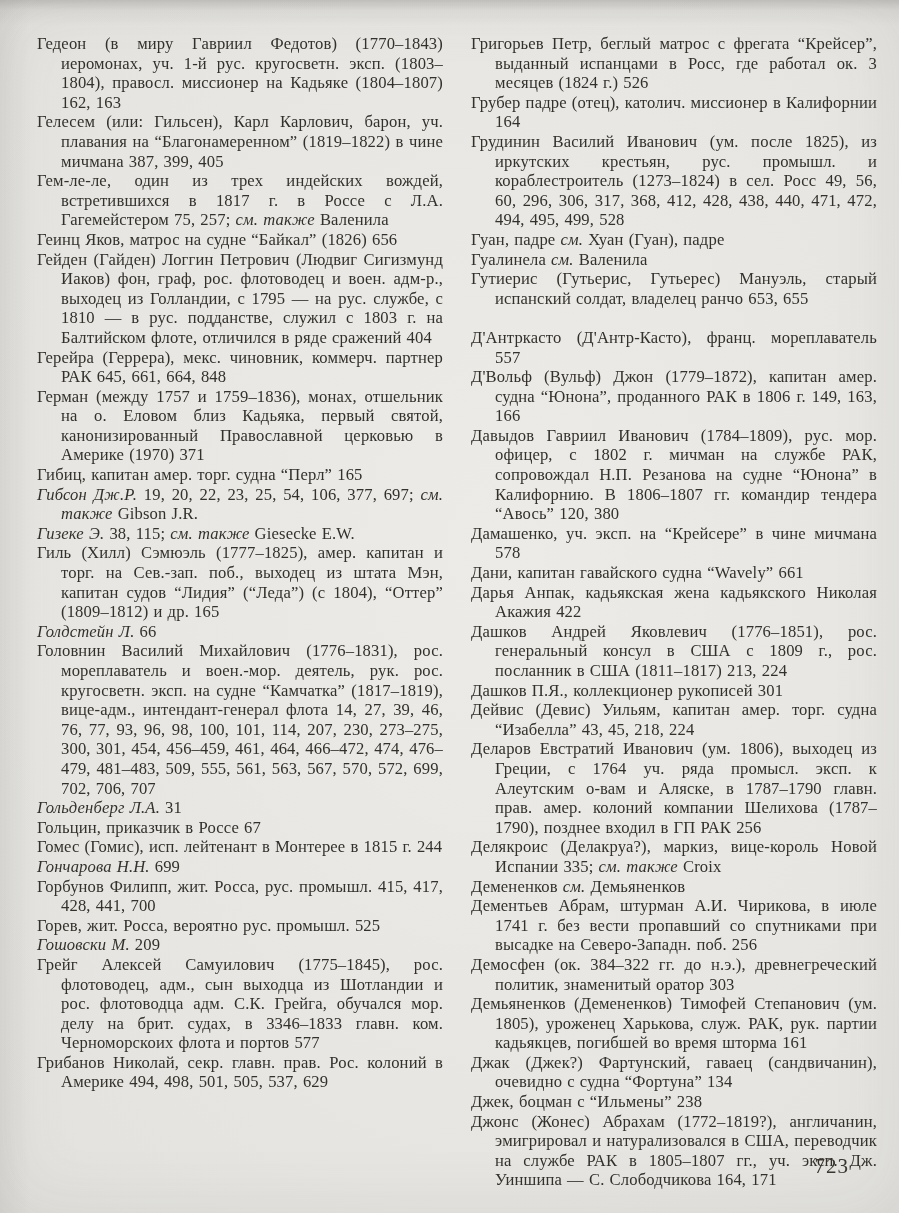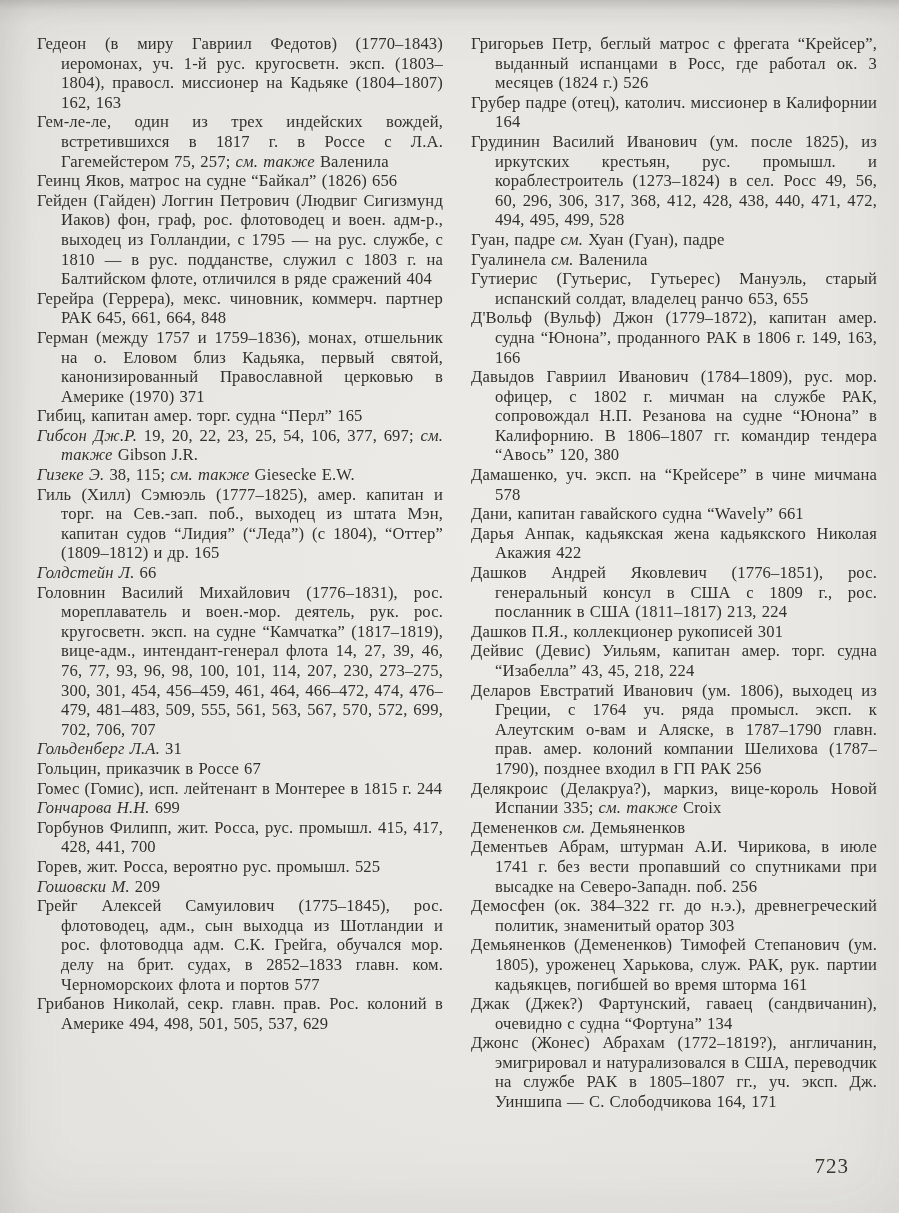--- a/index.html
+++ b/index.html
@@ -60,60 +60,63 @@
     margin-top: 8px;
   }
 </style>
 </head>
 <body>
 
 <div class="scan-page">
   <div class="columns">
     <div class="col">
         <p class="entry"><span>Гедеон (в миру Гавриил Федотов) (1770–1843) иеромонах, уч. 1-й рус. кругосветн. эксп. (1803–1804), правосл. миссионер на Кадьяке (1804–1807) 162, 163</span></p>
+        <p class="entry"><span>Гелесем (или: Гильсен), Карл Карлович, барон, уч. плавания на “Благонамеренном” (1819–1822) в чине мичмана 387, 399, 405</span></p>
         <p class="entry"><span>Гем-ле-ле, один из трех индейских вождей, встретившихся в 1817 г. в Россе с Л.А. Гагемейстером 75, 257; </span><i>см. также</i><span> Валенила</span></p>
         <p class="entry"><span>Геинц Яков, матрос на судне “Байкал” (1826) 656</span></p>
         <p class="entry"><span>Гейден (Гайден) Логгин Петрович (Людвиг Сигизмунд Иаков) фон, граф, рос. флотоводец и воен. адм-р., выходец из Голландии, с 1795 — на рус. службе, с 1810 — в рус. подданстве, служил с 1803 г. на Балтийском флоте, отличился в ряде сражений 404</span></p>
         <p class="entry"><span>Герейра (Геррера), мекс. чиновник, коммерч. партнер РАК 645, 661, 664, 848</span></p>
         <p class="entry"><span>Герман (между 1757 и 1759–1836), монах, отшельник на о. Еловом близ Кадьяка, первый святой, канонизированный Православной церковью в Америке (1970) 371</span></p>
         <p class="entry"><span>Гибиц, капитан амер. торг. судна “Перл” 165</span></p>
         <p class="entry"><i>Гибсон Дж.Р.</i><span> 19, 20, 22, 23, 25, 54, 106, 377, 697; </span><i>см. также</i><span> Gibson J.R.</span></p>
         <p class="entry"><i>Гизеке Э.</i><span> 38, 115; </span><i>см. также</i><span> Giesecke E.W.</span></p>
         <p class="entry"><span>Гиль (Хилл) Сэмюэль (1777–1825), амер. капитан и торг. на Сев.-зап. поб., выходец из штата Мэн, капитан судов “Лидия” (“Леда”) (с 1804), “Оттер” (1809–1812) и др. 165</span></p>
         <p class="entry"><i>Голдстейн Л.</i><span> 66</span></p>
         <p class="entry"><span>Головнин Василий Михайлович (1776–1831), рос. мореплаватель и воен.-мор. деятель, рук. рос. кругосветн. эксп. на судне “Камчатка” (1817–1819), вице-адм., интендант-генерал флота 14, 27, 39, 46, 76, 77, 93, 96, 98, 100, 101, 114, 207, 230, 273–275, 300, 301, 454, 456–459, 461, 464, 466–472, 474, 476–479, 481–483, 509, 555, 561, 563, 567, 570, 572, 699, 702, 706, 707</span></p>
         <p class="entry"><i>Гольденберг Л.А.</i><span> 31</span></p>
         <p class="entry"><span>Гольцин, приказчик в Россе 67</span></p>
         <p class="entry"><span>Гомес (Гомис), исп. лейтенант в Монтерее в 1815 г. 244</span></p>
         <p class="entry"><i>Гончарова Н.Н.</i><span> 699</span></p>
         <p class="entry"><span>Горбунов Филипп, жит. Росса, рус. промышл. 415, 417, 428, 441, 700</span></p>
         <p class="entry"><span>Горев, жит. Росса, вероятно рус. промышл. 525</span></p>
         <p class="entry"><i>Гошовски М.</i><span> 209</span></p>
-        <p class="entry"><span>Грейг Алексей Самуилович (1775–1845), рос. флотоводец, адм., сын выходца из Шотландии и рос. флотоводца адм. С.К. Грейга, обучался мор. делу на брит. судах, в 2852–1833 главн. ком. Черноморскоих флота и портов 577</span></p>
+        <p class="entry"><span>Грейг Алексей Самуилович (1775–1845), рос. флотоводец, адм., сын выходца из Шотландии и рос. флотоводца адм. С.К. Грейга, обучался мор. делу на брит. судах, в 3346–1833 главн. ком. Черноморскоих флота и портов 577</span></p>
         <p class="entry"><span>Грибанов Николай, секр. главн. прав. Рос. колоний в Америке 494, 498, 501, 505, 537, 629</span></p>
       </div>
     <div class="col">
         <p class="entry"><span>Григорьев Петр, беглый матрос с фрегата “Крейсер”, выданный испанцами в Росс, где работал ок. 3 месяцев (1824 г.) 526</span></p>
         <p class="entry"><span>Грубер падре (отец), католич. миссионер в Калифорнии 164</span></p>
         <p class="entry"><span>Грудинин Василий Иванович (ум. после 1825), из иркутских крестьян, рус. промышл. и кораблестроитель (1273–1824) в сел. Росс 49, 56, 60, 296, 306, 317, 368, 412, 428, 438, 440, 471, 472, 494, 495, 499, 528</span></p>
         <p class="entry"><span>Гуан, падре </span><i>см.</i><span> Хуан (Гуан), падре</span></p>
         <p class="entry"><span>Гуалинела </span><i>см.</i><span> Валенила</span></p>
         <p class="entry"><span>Гутиерис (Гутьерис, Гутьерес) Мануэль, старый испанский солдат, владелец ранчо 653, 655</span></p>
+        <p class="entry gap-before"><span>Д'Антркасто (Д'Антр-Касто), франц. мореплаватель 557</span></p>
         <p class="entry"><span>Д'Вольф (Вульф) Джон (1779–1872), капитан амер. судна “Юнона”, проданного РАК в 1806 г. 149, 163, 166</span></p>
         <p class="entry"><span>Давыдов Гавриил Иванович (1784–1809), рус. мор. офицер, с 1802 г. мичман на службе РАК, сопровождал Н.П. Резанова на судне “Юнона” в Калифорнию. В 1806–1807 гг. командир тендера “Авось” 120, 380</span></p>
         <p class="entry"><span>Дамашенко, уч. эксп. на “Крейсере” в чине мичмана 578</span></p>
         <p class="entry"><span>Дани, капитан гавайского судна “Wavely” 661</span></p>
         <p class="entry"><span>Дарья Анпак, кадьякская жена кадьякского Николая Акажия 422</span></p>
         <p class="entry"><span>Дашков Андрей Яковлевич (1776–1851), рос. генеральный консул в США с 1809 г., рос. посланник в США (1811–1817) 213, 224</span></p>
         <p class="entry"><span>Дашков П.Я., коллекционер рукописей 301</span></p>
         <p class="entry"><span>Дейвис (Девис) Уильям, капитан амер. торг. судна “Изабелла” 43, 45, 218, 224</span></p>
         <p class="entry"><span>Деларов Евстратий Иванович (ум. 1806), выходец из Греции, с 1764 уч. ряда промысл. эксп. к Алеутским о-вам и Аляске, в 1787–1790 главн. прав. амер. колоний компании Шелихова (1787–1790), позднее входил в ГП РАК 256</span></p>
         <p class="entry"><span>Делякроис (Делакруа?), маркиз, вице-король Новой Испании 335; </span><i>см. также</i><span> Croix</span></p>
         <p class="entry"><span>Демененков </span><i>см.</i><span> Демьяненков</span></p>
         <p class="entry"><span>Дементьев Абрам, штурман А.И. Чирикова, в июле 1741 г. без вести пропавший со спутниками при высадке на Северо-Западн. поб. 256</span></p>
         <p class="entry"><span>Демосфен (ок. 384–322 гг. до н.э.), древнегреческий политик, знаменитый оратор 303</span></p>
         <p class="entry"><span>Демьяненков (Демененков) Тимофей Степанович (ум. 1805), уроженец Харькова, служ. РАК, рук. партии кадьякцев, погибшей во время шторма 161</span></p>
         <p class="entry"><span>Джак (Джек?) Фартунский, гаваец (сандвичанин), очевидно с судна “Фортуна” 134</span></p>
+        <p class="entry"><span>Джек, боцман с “Ильмены” 238</span></p>
         <p class="entry"><span>Джонс (Жонес) Абрахам (1772–1819?), англичанин, эмигрировал и натурализовался в США, переводчик на службе РАК в 1805–1807 гг., уч. эксп. Дж. Уиншипа — С. Слободчикова 164, 171</span></p>
       </div>
   </div>
   <div class="page-number">723</div>
 </div>
 
 </body></html>

